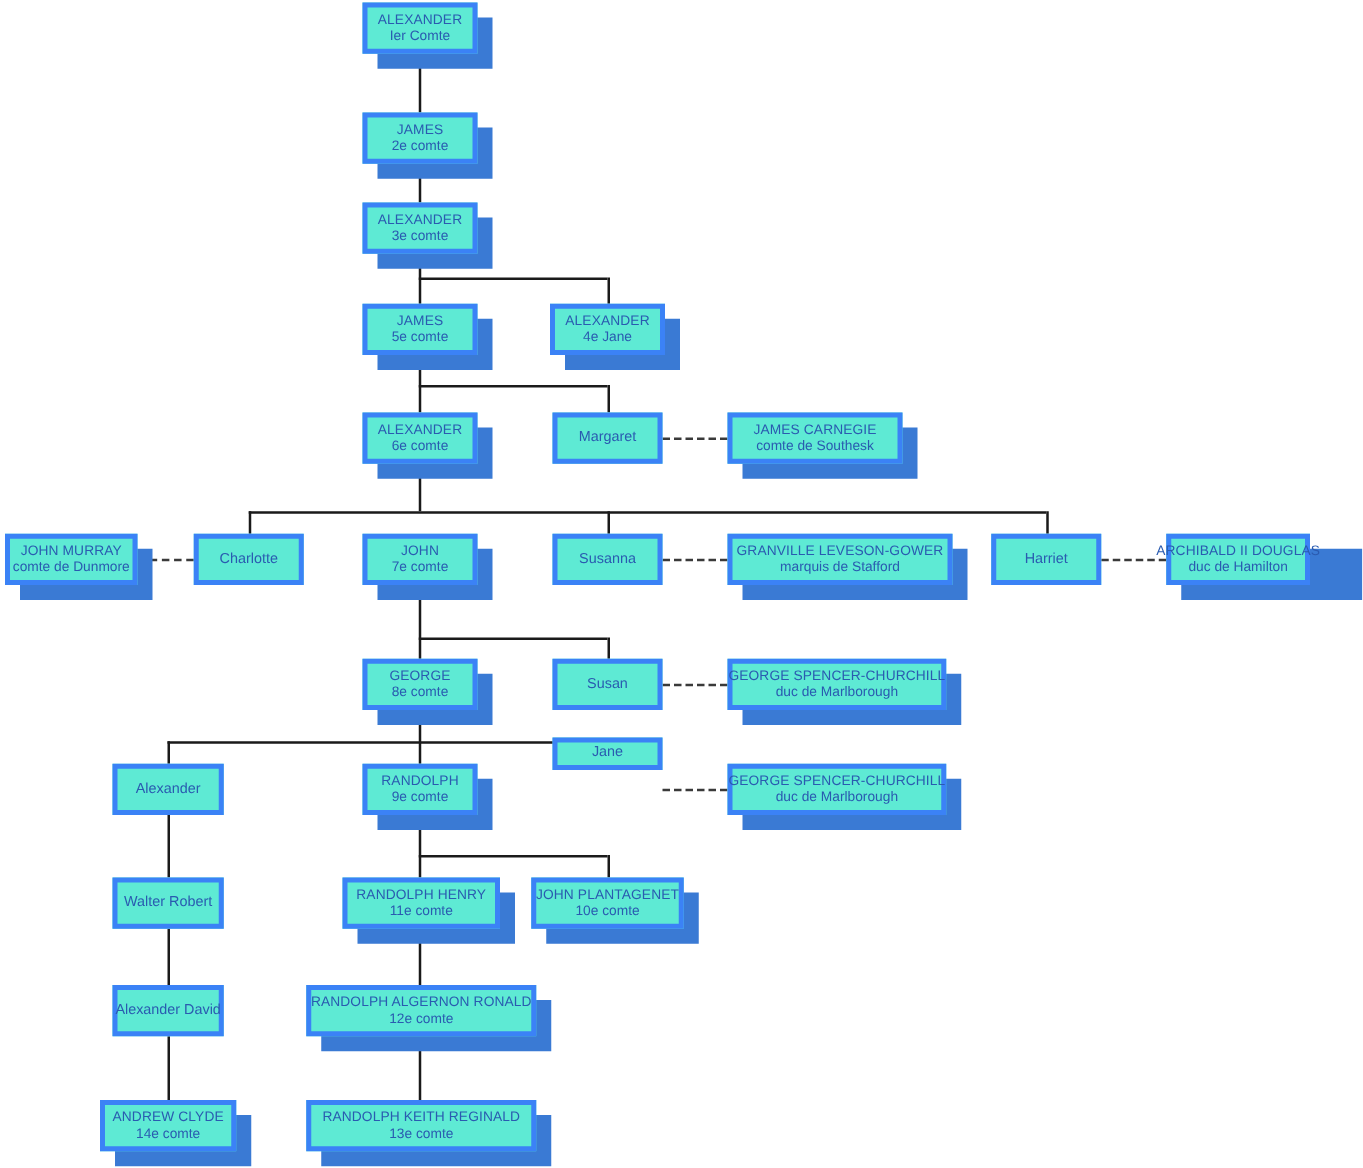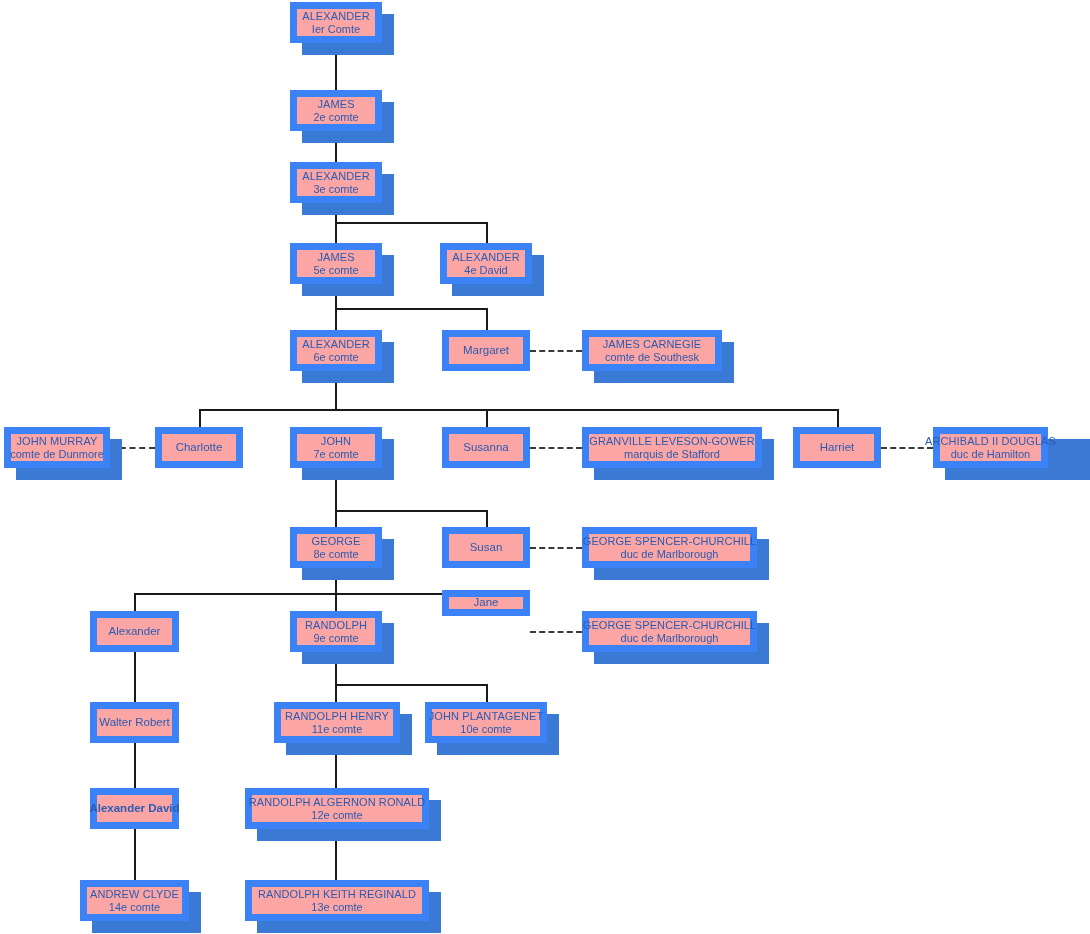--- a/index.html
+++ b/index.html
@@ -3,22 +3,22 @@
 <meta charset="utf-8">
 <style>
   html,body{margin:0;padding:0;background:#ffffff;}
   body{font-family:"Liberation Sans","DejaVu Sans",sans-serif;}
   #canvas{position:relative;width:1090px;height:934px;overflow:hidden;background:#fff;}
 
   
   .node{
     position:absolute;
     box-sizing:border-box;
-    border:7px solid #3b82f6;
-    background:#fca5a5;
+    border:4px solid #3b82f6;
+    background:#5eead4;
     color:#2a5bb0;
     display:flex;
     flex-direction:column;
     align-items:center;
     justify-content:center;
     text-align:center;
     line-height:1.18;
     z-index:5;
   }
   .node .l1{white-space:nowrap;}
@@ -129,21 +129,21 @@
       <div class="node titled" style="left: 290px; top: 162px; width: 92px; height: 41px;">
         <div class="l1">ALEXANDER</div>
         <div class="l2">3e comte</div>
       </div>
       <div class="node titled" style="left: 290px; top: 243px; width: 92px; height: 41px;">
         <div class="l1">JAMES</div>
         <div class="l2">5e comte</div>
       </div>
       <div class="node titled" style="left: 440px; top: 243px; width: 92px; height: 41px;">
         <div class="l1">ALEXANDER</div>
-        <div class="l2">4e David</div>
+        <div class="l2">4e Jane</div>
       </div>
       <div class="node titled" style="left: 290px; top: 330px; width: 92px; height: 41px;">
         <div class="l1">ALEXANDER</div>
         <div class="l2">6e comte</div>
       </div>
       <div class="node plain" style="left: 442px; top: 330px; width: 88px; height: 41px;">
         <div class="l1">Margaret</div>
       </div>
       <div class="node titled" style="left: 582px; top: 330px; width: 140px; height: 41px;">
         <div class="l1">JAMES CARNEGIE</div>
@@ -203,21 +203,21 @@
         <div class="l1">Walter Robert</div>
       </div>
       <div class="node titled" style="left: 274px; top: 702px; width: 126px; height: 41px;">
         <div class="l1">RANDOLPH HENRY</div>
         <div class="l2">11e comte</div>
       </div>
       <div class="node titled" style="left: 425px; top: 702px; width: 122px; height: 41px;">
         <div class="l1">JOHN PLANTAGENET</div>
         <div class="l2">10e comte</div>
       </div>
-      <div class="node plain" style="left: 90px; top: 788px; width: 89px; height: 41px; font-weight: bold;">
+      <div class="node plain" style="left: 90px; top: 788px; width: 89px; height: 41px;">
         <div class="l1">Alexander David</div>
       </div>
       <div class="node titled" style="left: 245px; top: 788px; width: 184px; height: 41px;">
         <div class="l1">RANDOLPH ALGERNON RONALD</div>
         <div class="l2">12e comte</div>
       </div>
       <div class="node titled" style="left: 80px; top: 880px; width: 109px; height: 41px;">
         <div class="l1">ANDREW CLYDE</div>
         <div class="l2">14e comte</div>
       </div>

